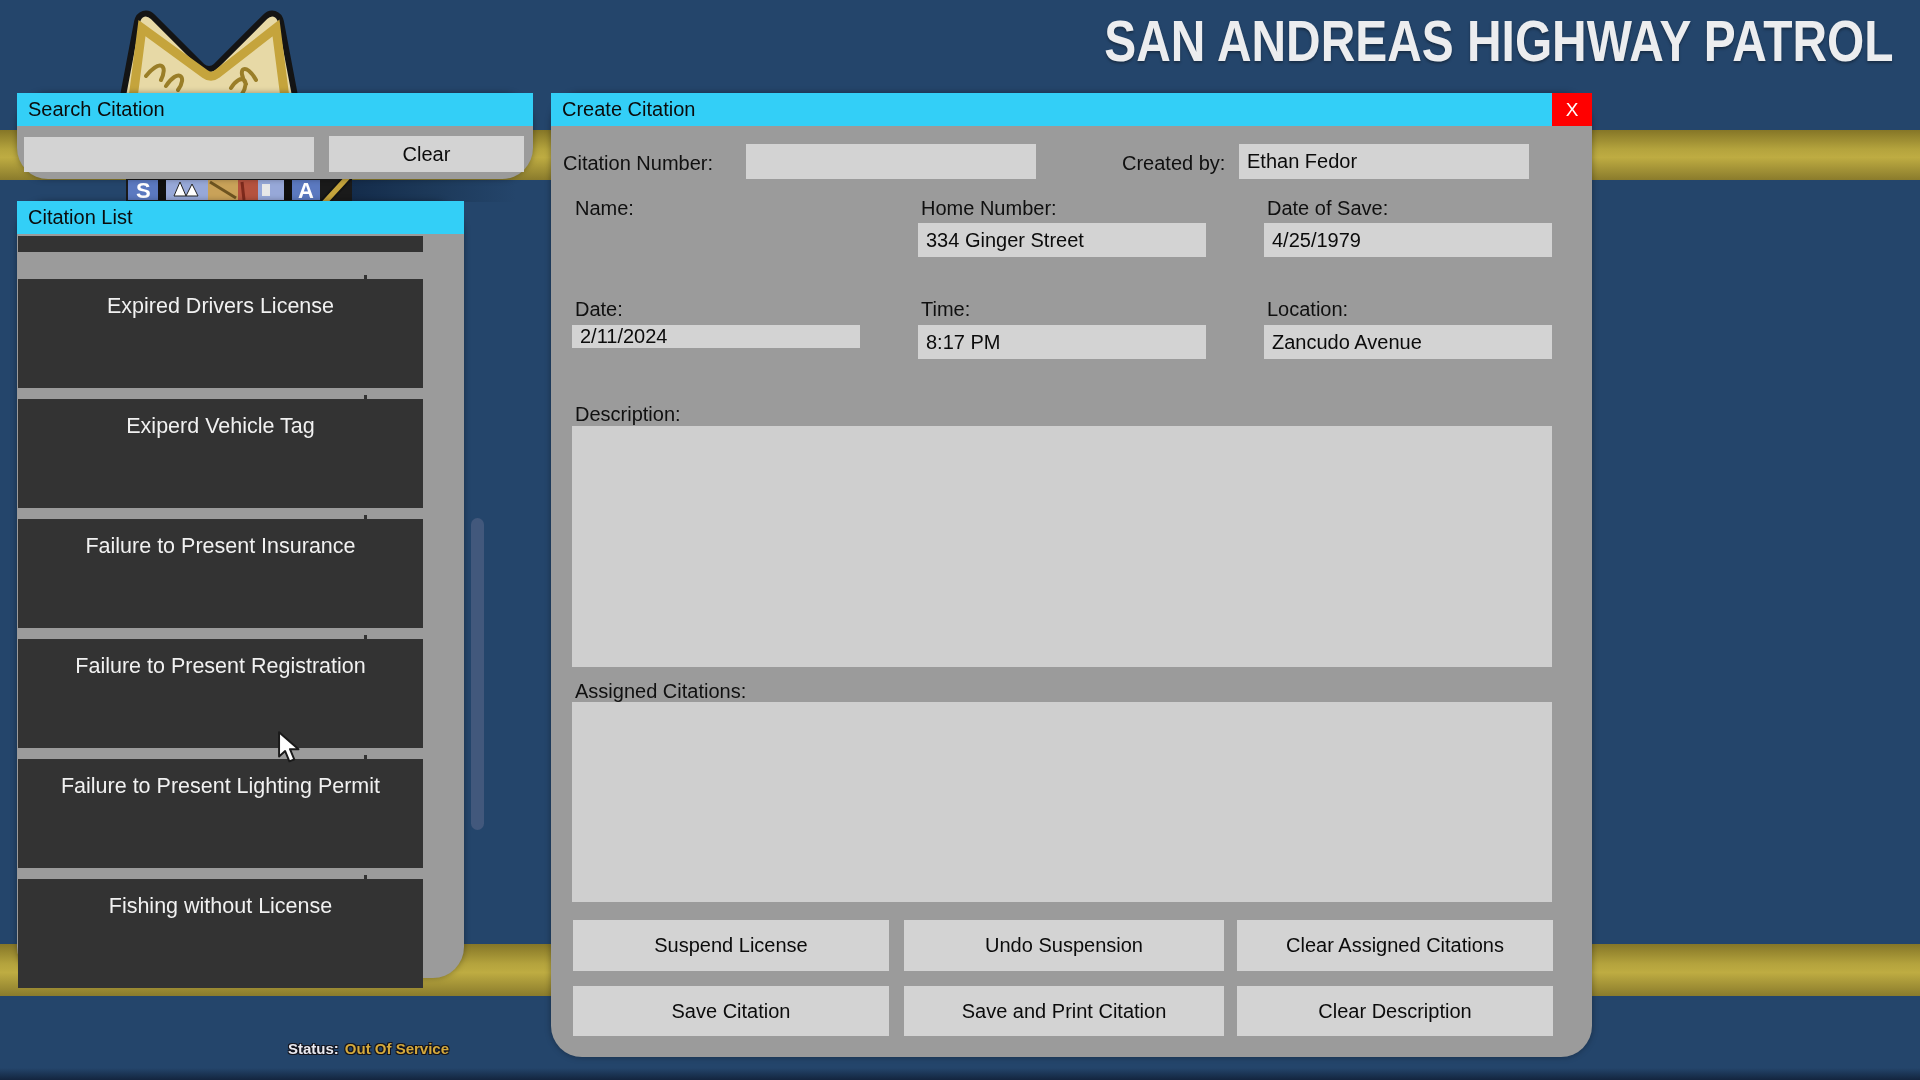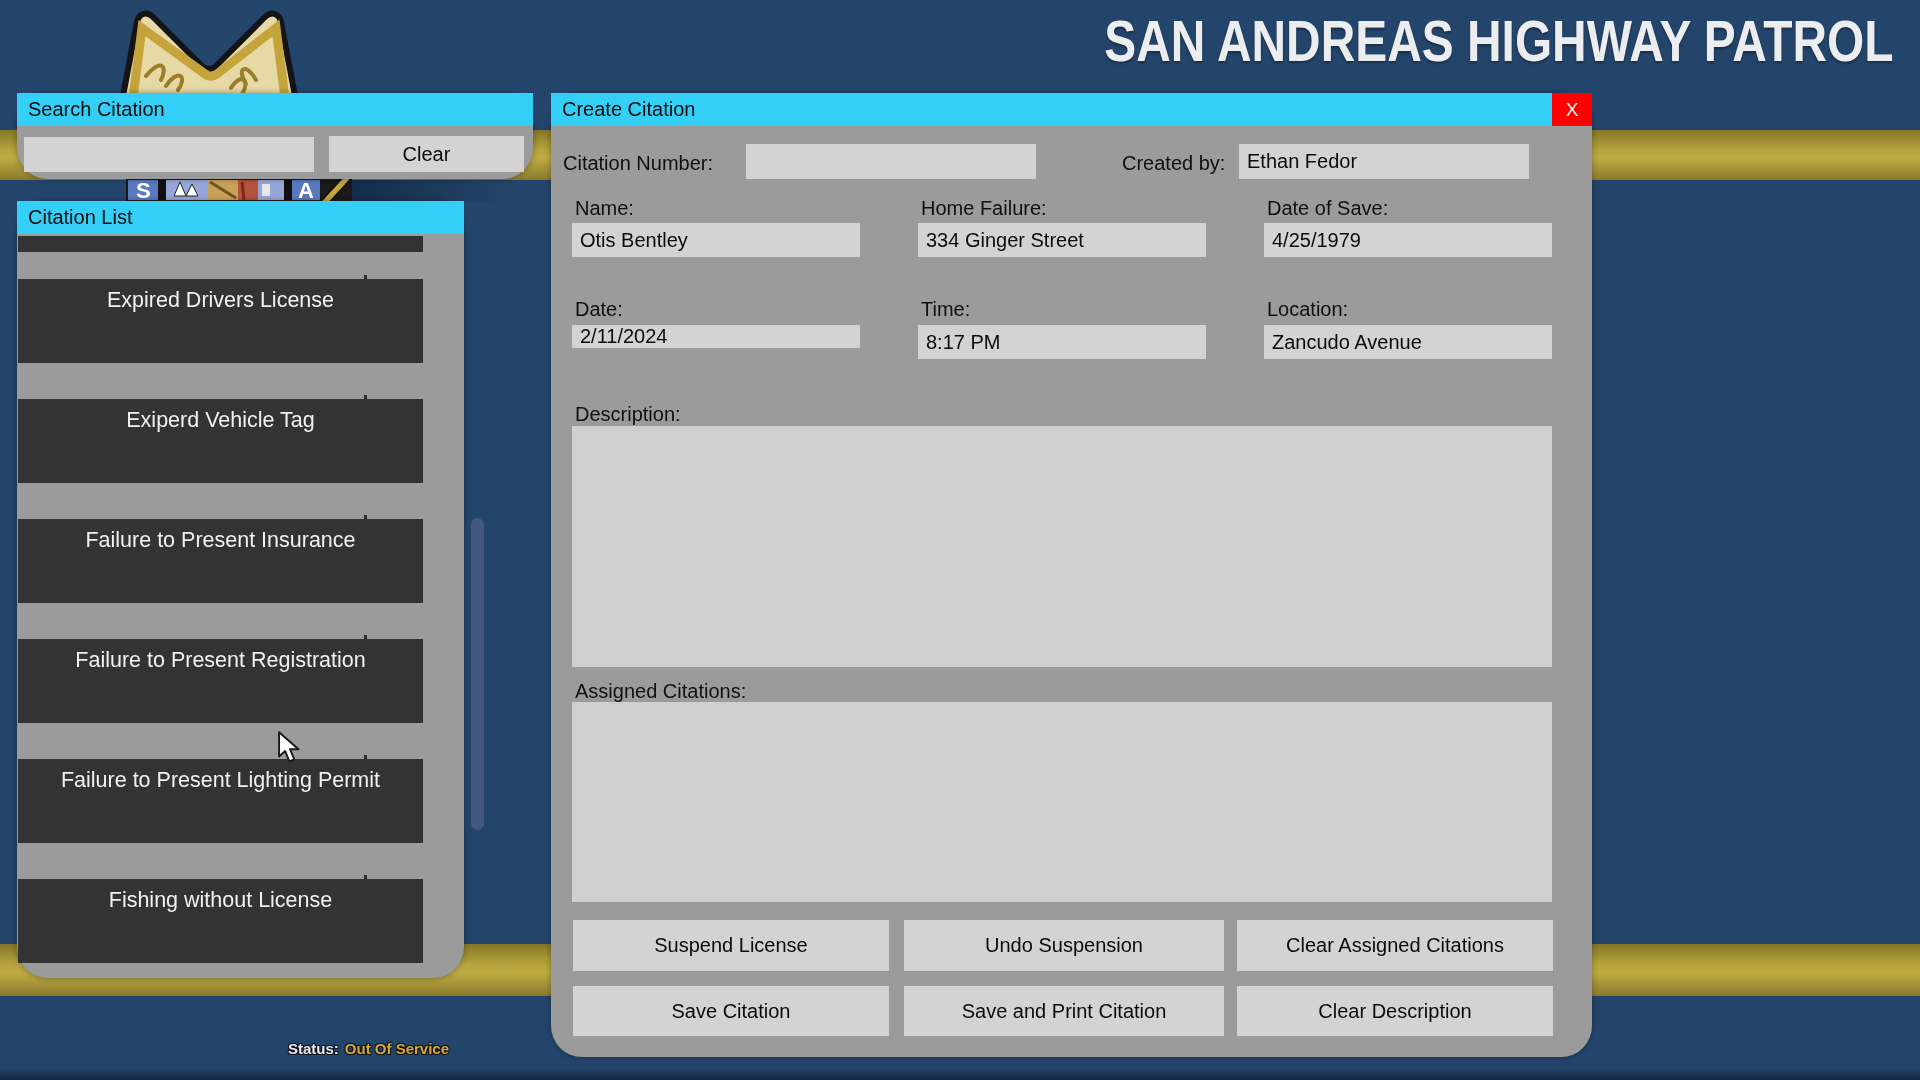--- a/index.html
+++ b/index.html
@@ -40,22 +40,22 @@
   .btn{position:absolute;background:#D3D3D3;border:none;color:#0B0B0B;font-size:20px;
     display:flex;align-items:center;justify-content:center;cursor:default;
     font-family:"Liberation Sans",sans-serif;}
   .flabel{position:absolute;color:#101010;font-size:20px;white-space:nowrap;}
   
   #search-panel{left:17px;top:93px;width:516px;height:86px;}
   #search-input{left:7px;top:44px;width:290px;height:35px;}
   #clear-btn{left:312px;top:43px;width:195px;height:36px;}
   
   #citation-list{left:17px;top:201px;width:447px;height:777px;}
-  .list-item{position:absolute;left:1px;width:405px;height:84px;background:#333333;
-    color:#F1F1F1;font-size:21.5px;text-align:center;padding-top:9px;cursor:default;}
+  .list-item{position:absolute;left:1px;width:405px;height:109px;background:#333333;
+    color:#F1F1F1;font-size:21.5px;text-align:center;padding-top:15px;cursor:default;}
   .list-item::after{content:'';position:absolute;top:-4px;right:56px;width:3px;height:5px;background:#333333;}
   .list-item.partial{top:35px;height:16px;padding:0;}
   .list-item.partial::after{display:none;}
   .li-0{top:78px;} .li-1{top:198px;} .li-2{top:318px;} .li-3{top:438px;} .li-4{top:558px;} .li-5{top:678px;}
   #list-scroll-thumb{position:absolute;left:471px;top:518px;width:13px;height:312px;
     border-radius:7px;background:#42587C;z-index:1;}
   
   #create-window{left:551px;top:93px;width:1041px;height:964px;}
   #close-btn{position:absolute;right:0;top:0;width:40px;height:33px;background:#FF0000;
     color:#FFFFFF;font-size:19px;display:flex;align-items:center;justify-content:center;}
@@ -147,22 +147,21 @@
   <div class="panel" id="create-window">
     <div class="panel-header">Create Citation</div>
     <div id="close-btn">X</div>
 
     <div class="flabel" id="citnum-label">Citation Number:</div>
     <input class="field" id="citnum-input" type="text" value="" style="">
     <div class="flabel" id="createdby-label">Created by:</div>
     <input class="field" id="createdby-input" type="text" value="Ethan Fedor" style="">
 
     <div class="flabel" id="name-label">Name:</div>
-    <input class="field" id="name-input" type="text" value="Otis Bentley" style="">
-    <div class="flabel" id="addr-label">Home Failure:</div>
+    <div class="flabel" id="addr-label">Home Number:</div>
     <input class="field" id="addr-input" type="text" value="334 Ginger Street" style="">
     <div class="flabel" id="dob-label">Date of Save:</div>
     <input class="field" id="dob-input" type="text" value="4/25/1979" style="">
 
     <div class="flabel" id="date-label">Date:</div>
     <input class="field" id="date-input" type="text" value="2/11/2024" style="">
     <div class="flabel" id="time-label">Time:</div>
     <input class="field" id="time-input" type="text" value="8:17 PM" style="">
     <div class="flabel" id="loc-label">Location:</div>
     <input class="field" id="loc-input" type="text" value="Zancudo Avenue" style="">

